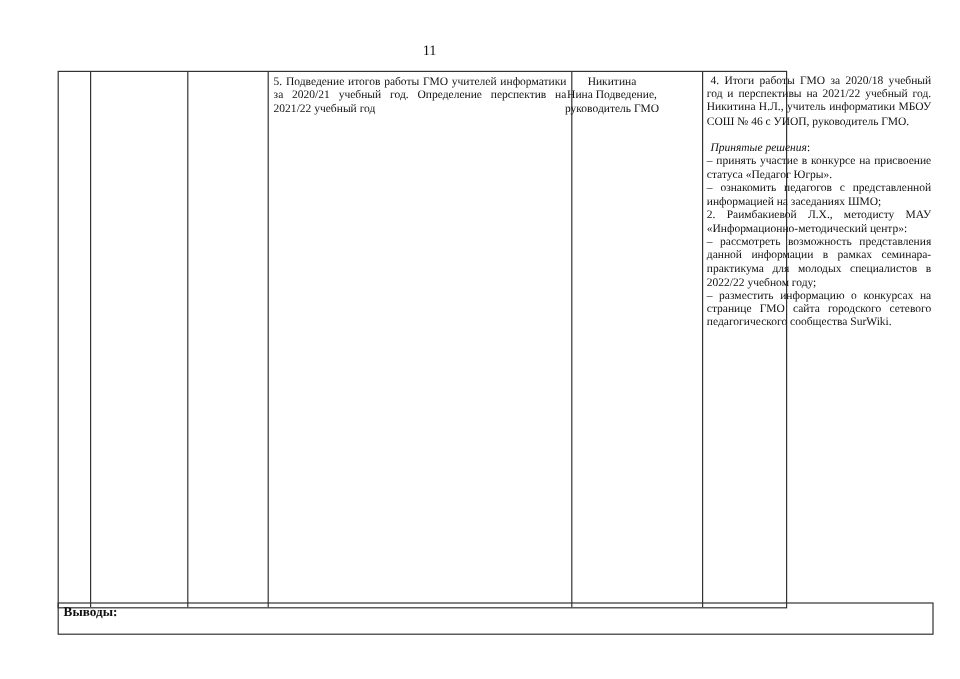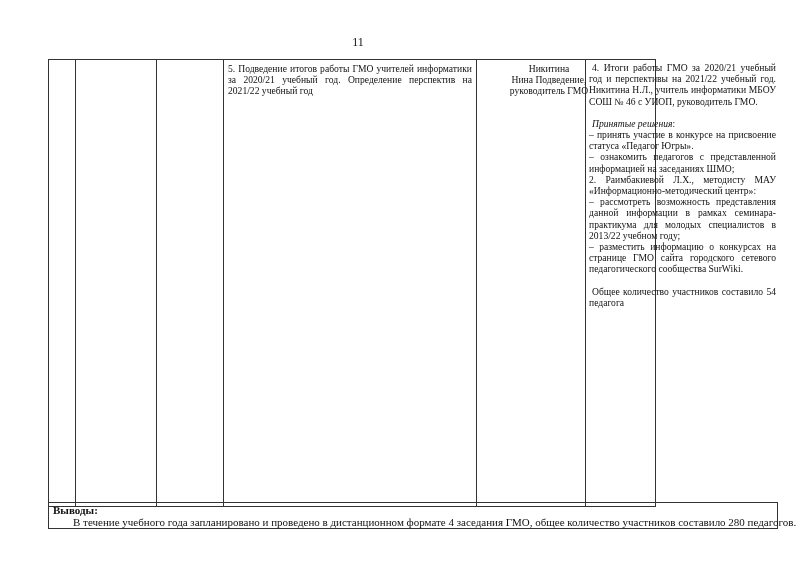--- a/index.html
+++ b/index.html
@@ -4,21 +4,21 @@
 <style>
   html, body { margin: 0; padding: 0; background: #ffffff; }
   body { width: 800px; height: 566px; position: relative; overflow: hidden;
          font-family: "Liberation Serif", "DejaVu Serif", serif; color: #111; }
   .page-num { position: absolute; top: 35px; left: 0; width: 716px; text-align: center; font-size: 12px; }
   .tbl { position: absolute; left: 48px; top: 59px; width: 608px; height: 448px;
          border: 1px solid #333; box-sizing: border-box; }
   .col { position: absolute; top: 0; bottom: 0; border-left: 1px solid #333; }
   .cell { position: absolute; top: 0; font-size: 9.6px; line-height: 11.2px; box-sizing: border-box; }
   .c5 { left: 175px; width: 252px; padding: 3px 4px; text-align: justify; }
-  .c6 { left: 446px; width: 108px; padding: 3px 2px; text-align: center; }
+  .c6 { left: 407px; width: 108px; padding: 3px 2px; text-align: center; }
   .c7 { left: 537px; width: 193px; padding: 2px 3px; text-align: justify; }
   .c7 p { margin: 0; }
   .c7 .gap { height: 11px; }
   .c7 em { font-style: italic; margin-top: 28px; }
   .c7 .ind { text-indent: 3px; }
   .concl { position: absolute; left: 48px; top: 502px; width: 730px; height: 27px;
            border: 1px solid #333; border-top: 1px solid #333; box-sizing: border-box;
            font-size: 11px; line-height: 12px; padding: 1px 4px; }
   .concl .title { font-weight: bold; }
   .concl .text { padding-left: 20px; white-space: nowrap; }
@@ -37,29 +37,27 @@
 
   <div class="cell c5">5. Подведение итогов работы ГМО учителей информатики за 2020/21 учебный год. Определение перспектив на 2021/22 учебный год</div>
 
   <div class="cell c6">
     <div>Никитина</div>
     <div>Нина Подведение,</div>
     <div>руководитель ГМО</div>
   </div>
 
   <div class="cell c7">
-    <p class="ind">4. Итоги работы ГМО за 2020/21 учебный год и перспективы на 2021/22 учебный год. Никитина Н.Л., учитель информатики МБОУ СОШ № 46 с УИОП, руководитель ГМО.</p>
+    <p class="ind">4. Итоги работы ГМО за 2020/18 учебный год и перспективы на 2021/22 учебный год. Никитина Н.Л., учитель информатики МБОУ СОШ № 46 с УИОП, руководитель ГМО.</p>
     <div class="gap"></div>
     <p class="ind"><em>Принятые решения</em><span>:</span></p>
     <p>– принять участие в конкурсе на присвоение статуса «Педагог Югры».</p>
     <p>– ознакомить педагогов с представленной информацией на заседаниях ШМО;</p>
     <p>2. Раимбакиевой Л.Х., методисту МАУ «Информационно-методический центр»:</p>
-    <p>– рассмотреть возможность представления данной информации в рамках семинара-практикума для молодых специалистов в 2013/22 учебном году;</p>
+    <p>– рассмотреть возможность представления данной информации в рамках семинара-практикума для молодых специалистов в 2022/22 учебном году;</p>
     <p>– разместить информацию о конкурсах на странице ГМО сайта городского сетевого педагогического сообщества SurWiki.</p>
     <div class="gap"></div>
-    <p class="ind">Общее количество участников составило 54 педагога</p>
   </div>
 </div>
 
 <div class="concl">
   <div class="title">Выводы:</div>
-  <div class="text">В течение учебного года запланировано и проведено в дистанционном формате 4 заседания ГМО, общее количество участников составило 280 педагогов.</div>
 </div>
 
 </body></html>

